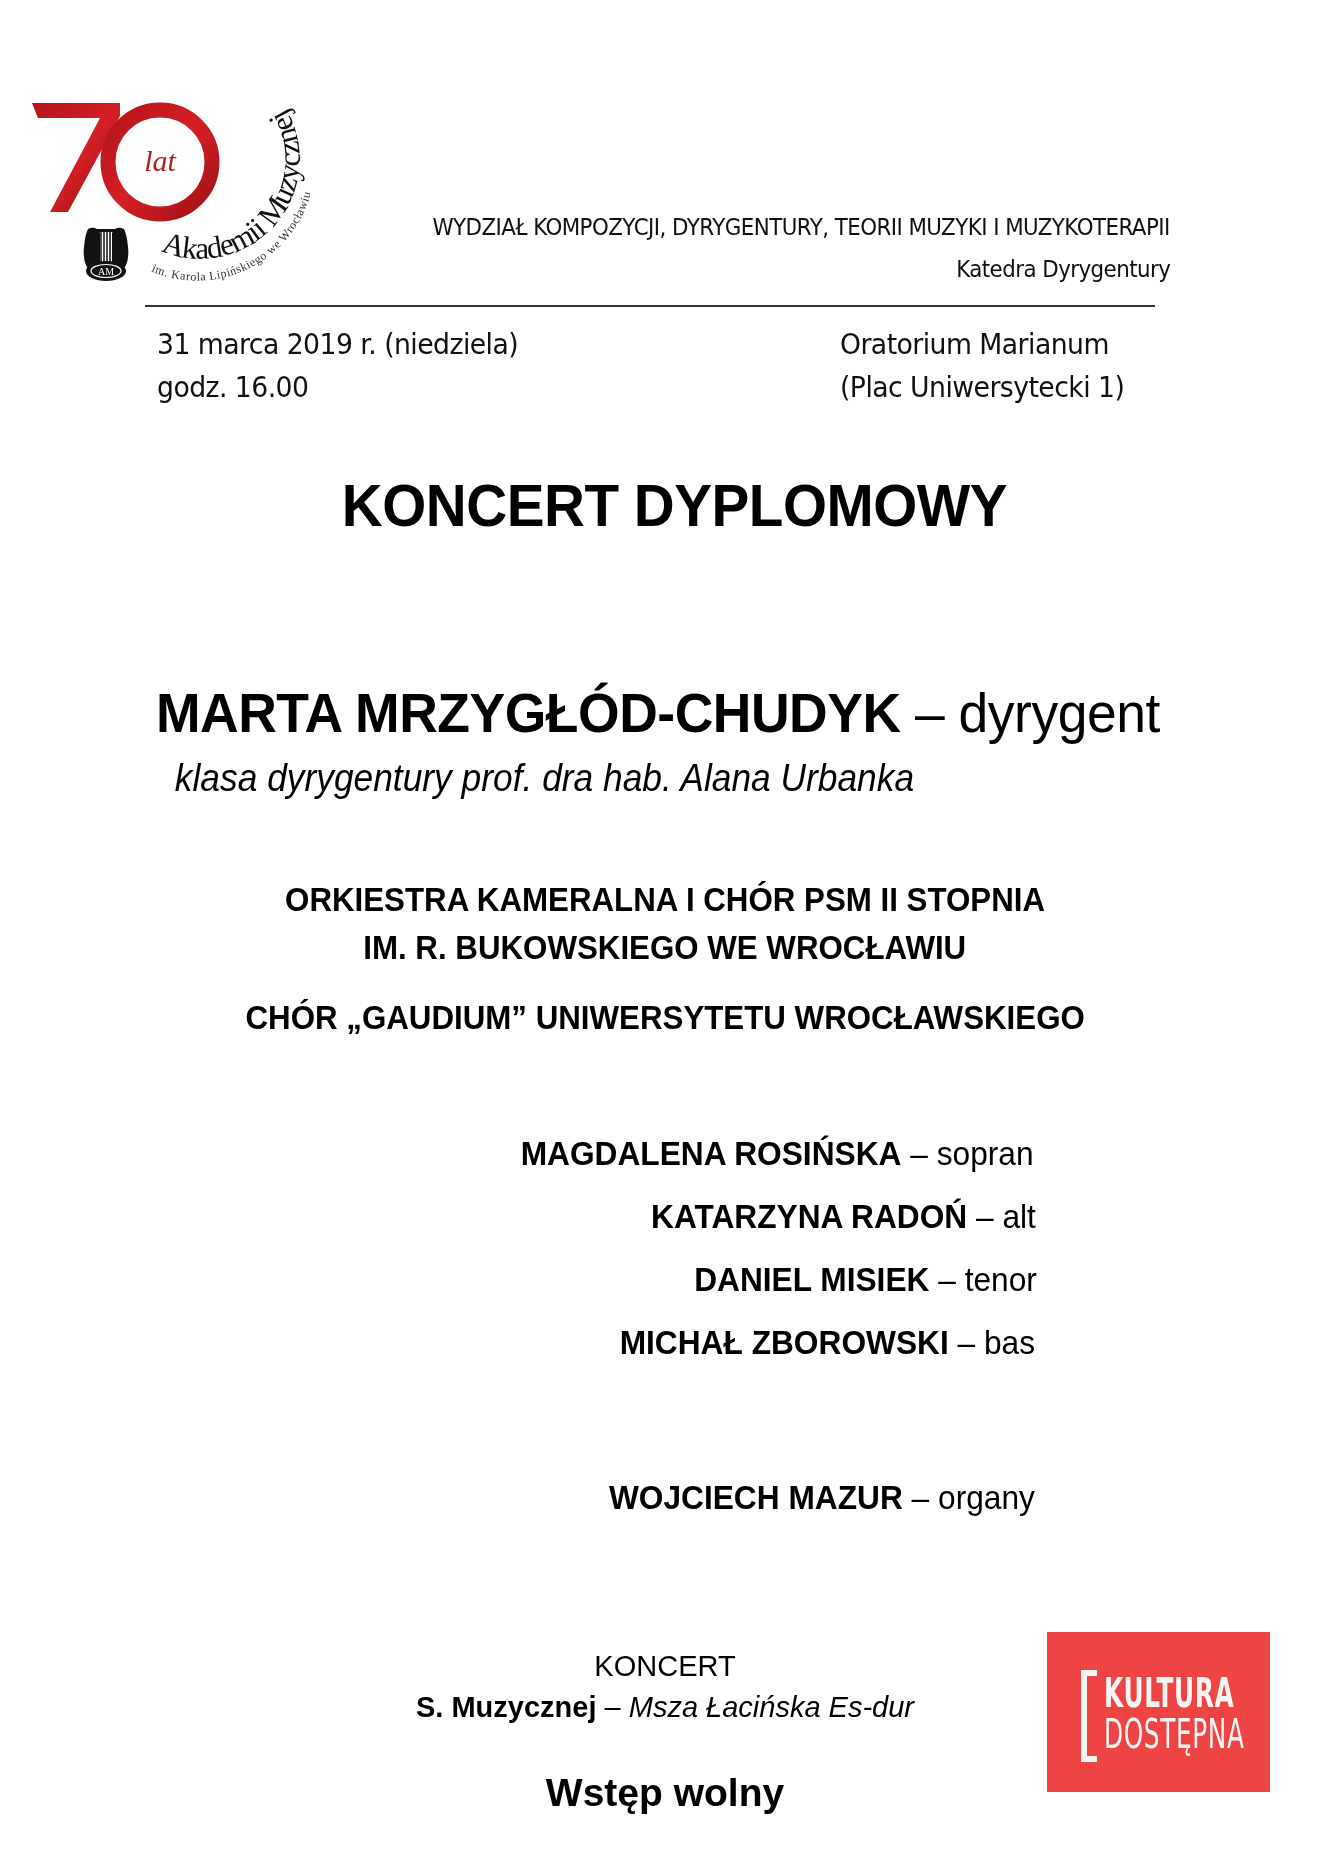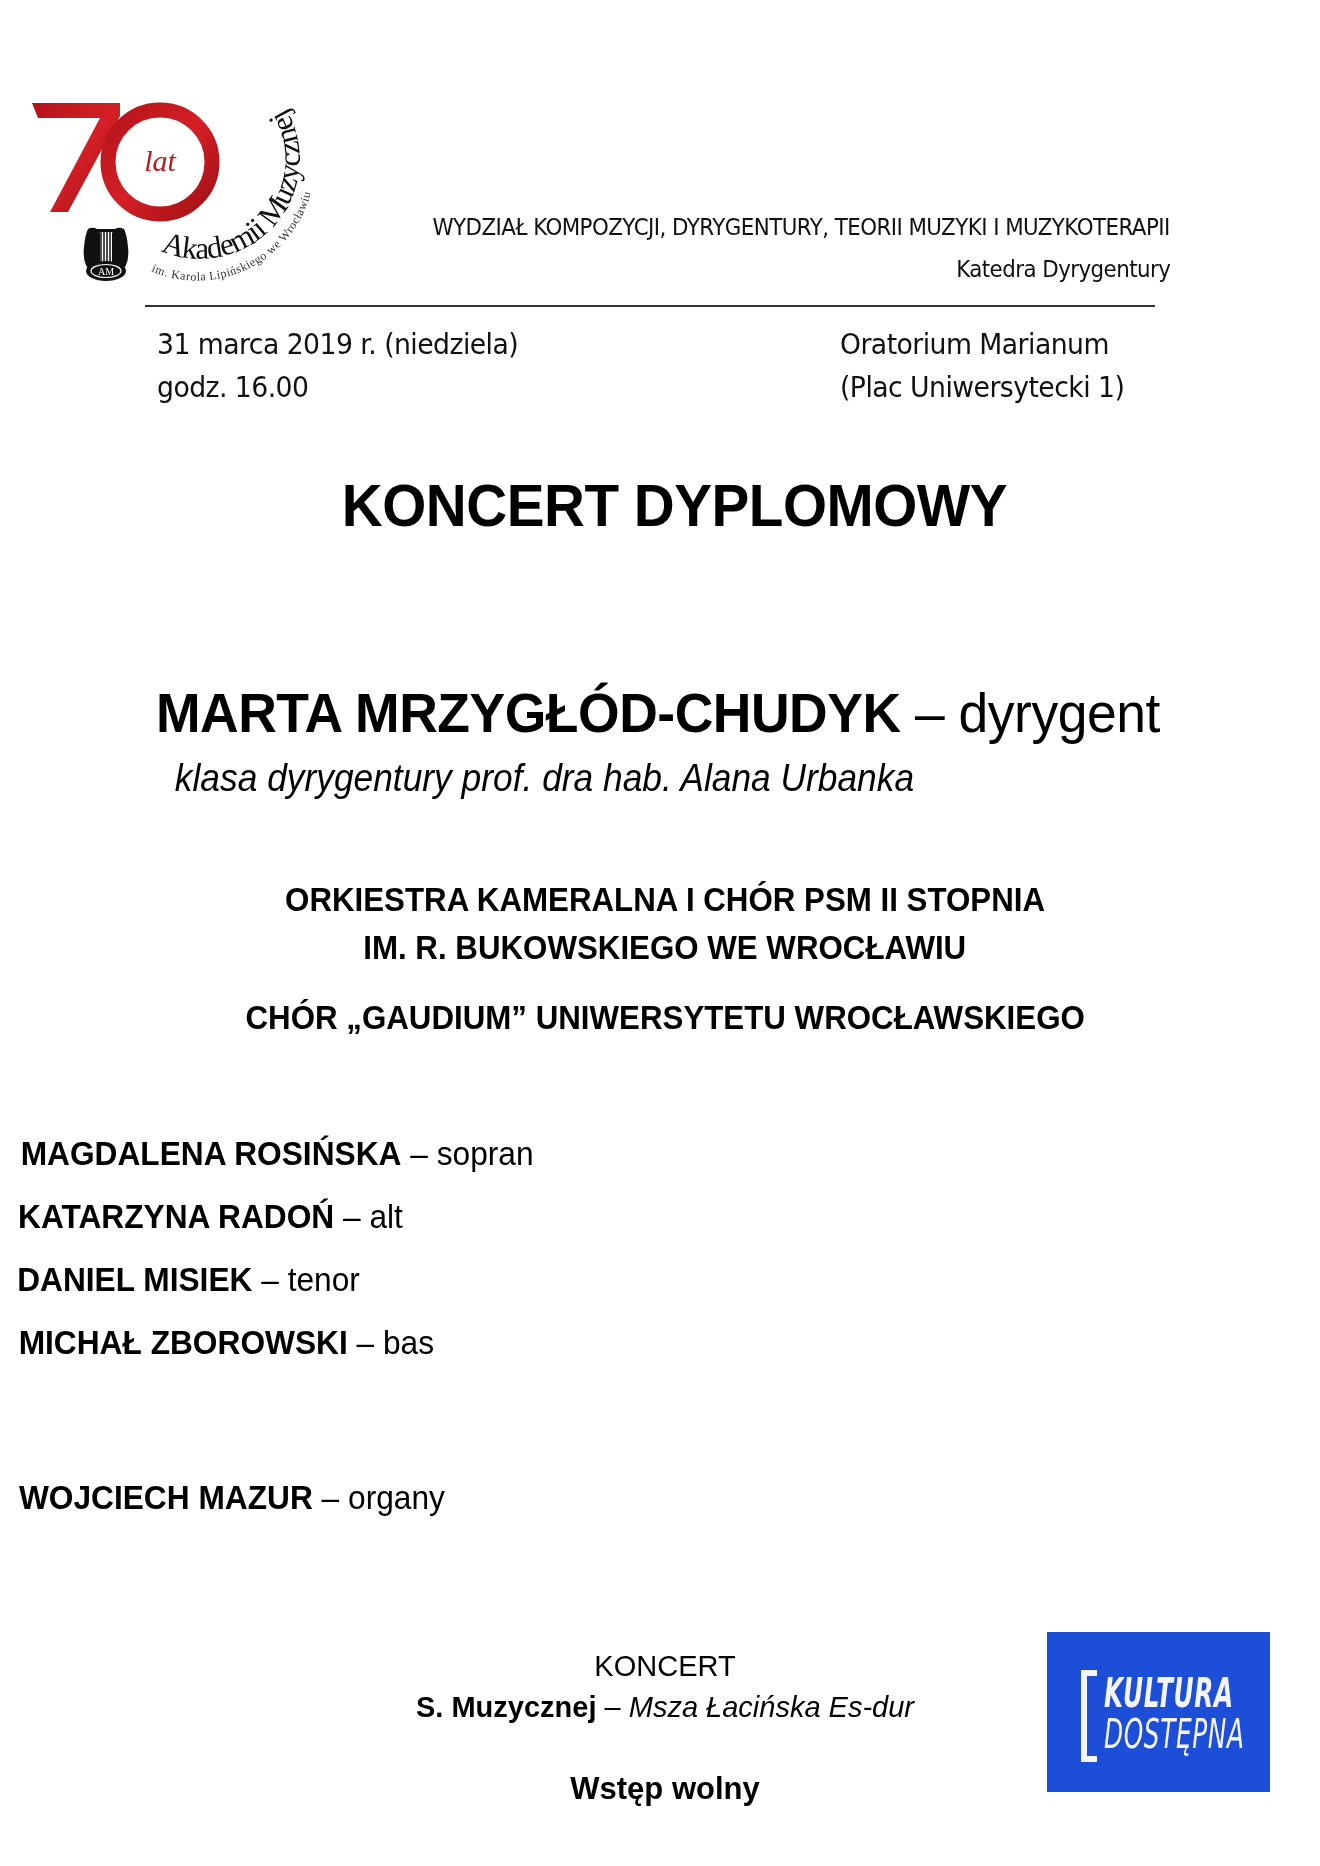--- a/index.html
+++ b/index.html
@@ -126,21 +126,21 @@
       padding-left: 10px;
       box-sizing: border-box;
     }
     .ensemble span { display: inline-block; transform: scaleX(0.92); }
 
     
     .performer {
       position: absolute;
       left: 0;
       width: 1044px;
-      text-align: left;
+      text-align: right;
       font-size: 33px;
       white-space: nowrap;
       padding-left: 10px;
       box-sizing: border-box;
     }
     .performer .p-inner { display: inline-block; transform: scaleX(0.96); }
     .performer .pname { font-weight: bold; }
     .performer .prole { font-weight: normal; }
 
     
@@ -167,37 +167,36 @@
       box-sizing: border-box;
     }
     .program-item .composer { font-weight: bold; }
     .program-item .work { font-style: italic; }
     .admission {
       position: absolute;
       left: 0;
       width: 1320px;
       top: 1771px;
       text-align: center;
-      font-size: 31px;
+      font-size: 39px;
       font-weight: bold;
       white-space: nowrap;
       padding-left: 10px;
       box-sizing: border-box;
     }
 
     
     .kultura {
       position: absolute;
       left: 1047px;
       top: 1632px;
       width: 223px;
       height: 160px;
-      background: #1d4ed8;
+      background: #ef4444;
       color: #f4f4f4;
-      font-style: italic;
     }
     .kultura .bracket {
       position: absolute;
       left: 34px;
       top: 38px;
       width: 10px;
       height: 80px;
       border: 6px solid #f4f4f4;
       border-right: none;
     }

